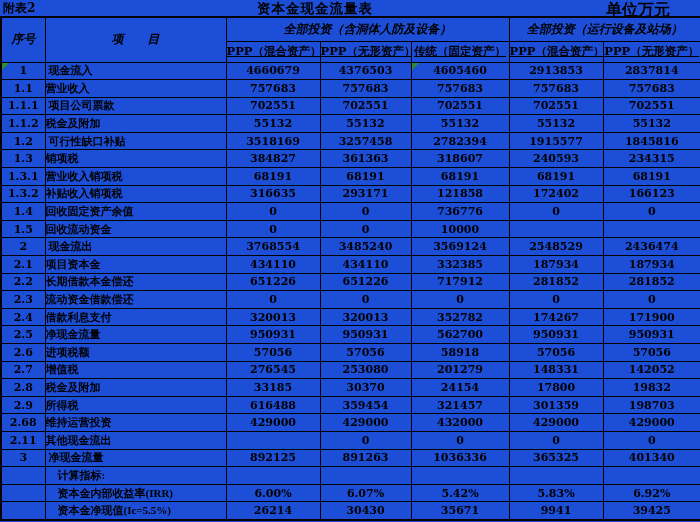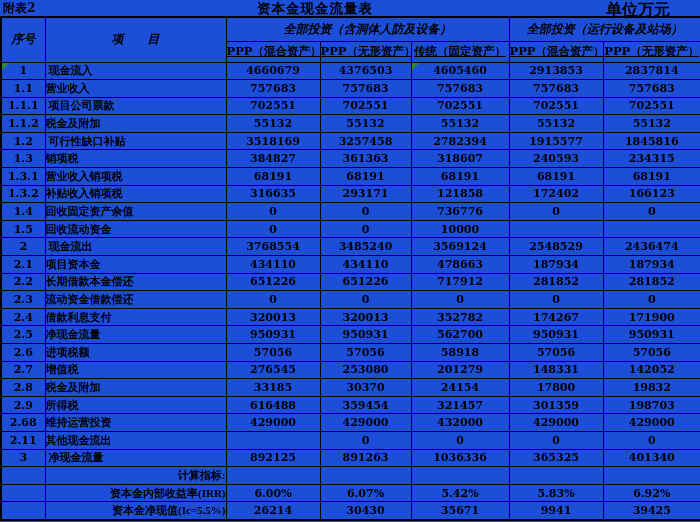--- a/index.html
+++ b/index.html
@@ -32,21 +32,21 @@
     white-space:nowrap;
   }
   .sheet thead tr.grp{height:24px;font-style:italic;}
   .sheet thead tr.sub{height:21px;text-decoration:underline;}
   .sheet th{font-size:12px;text-align:center;}
   .sheet th.subh{font-size:11.5px;}
   .sheet td{font-size:11px;height:16px;}
   td.no{text-align:center;font-family:"DejaVu Serif","Liberation Serif",serif;}
   td.lbl{text-align:left;padding-left:3px;font-family:Liberation Serif, serif;}
   td.lbl.ind{padding-left:0;}
-  td.lbl.ctr{text-align:right;padding-left:4px;}
+  td.lbl.ctr{text-align:left;padding-left:12px;}
   td.val{text-align:center;}
   .gcwrap{position:relative;}
   .gc{
     position:absolute;top:0;left:0;width:0;height:0;
     border-top:7px solid var(--green);
     border-right:7px solid transparent;
     pointer-events:none;
   }
 </style>
 </head>
@@ -182,21 +182,21 @@
           <td class="val gcwrap">3485240</td>
           <td class="val gcwrap">3569124</td>
           <td class="val gcwrap">2548529</td>
           <td class="val gcwrap">2436474</td>
         </tr>
         <tr>
           <td class="no gcwrap">2.1</td>
           <td class="lbl ind">项目资本金</td>
           <td class="val gcwrap">434110</td>
           <td class="val gcwrap">434110</td>
-          <td class="val gcwrap">478663</td>
+          <td class="val gcwrap">332385</td>
           <td class="val gcwrap">187934</td>
           <td class="val gcwrap">187934</td>
         </tr>
         <tr>
           <td class="no gcwrap">2.2</td>
           <td class="lbl ind">长期借款本金偿还</td>
           <td class="val gcwrap">651226</td>
           <td class="val gcwrap">651226</td>
           <td class="val gcwrap">717912</td>
           <td class="val gcwrap">281852</td>

